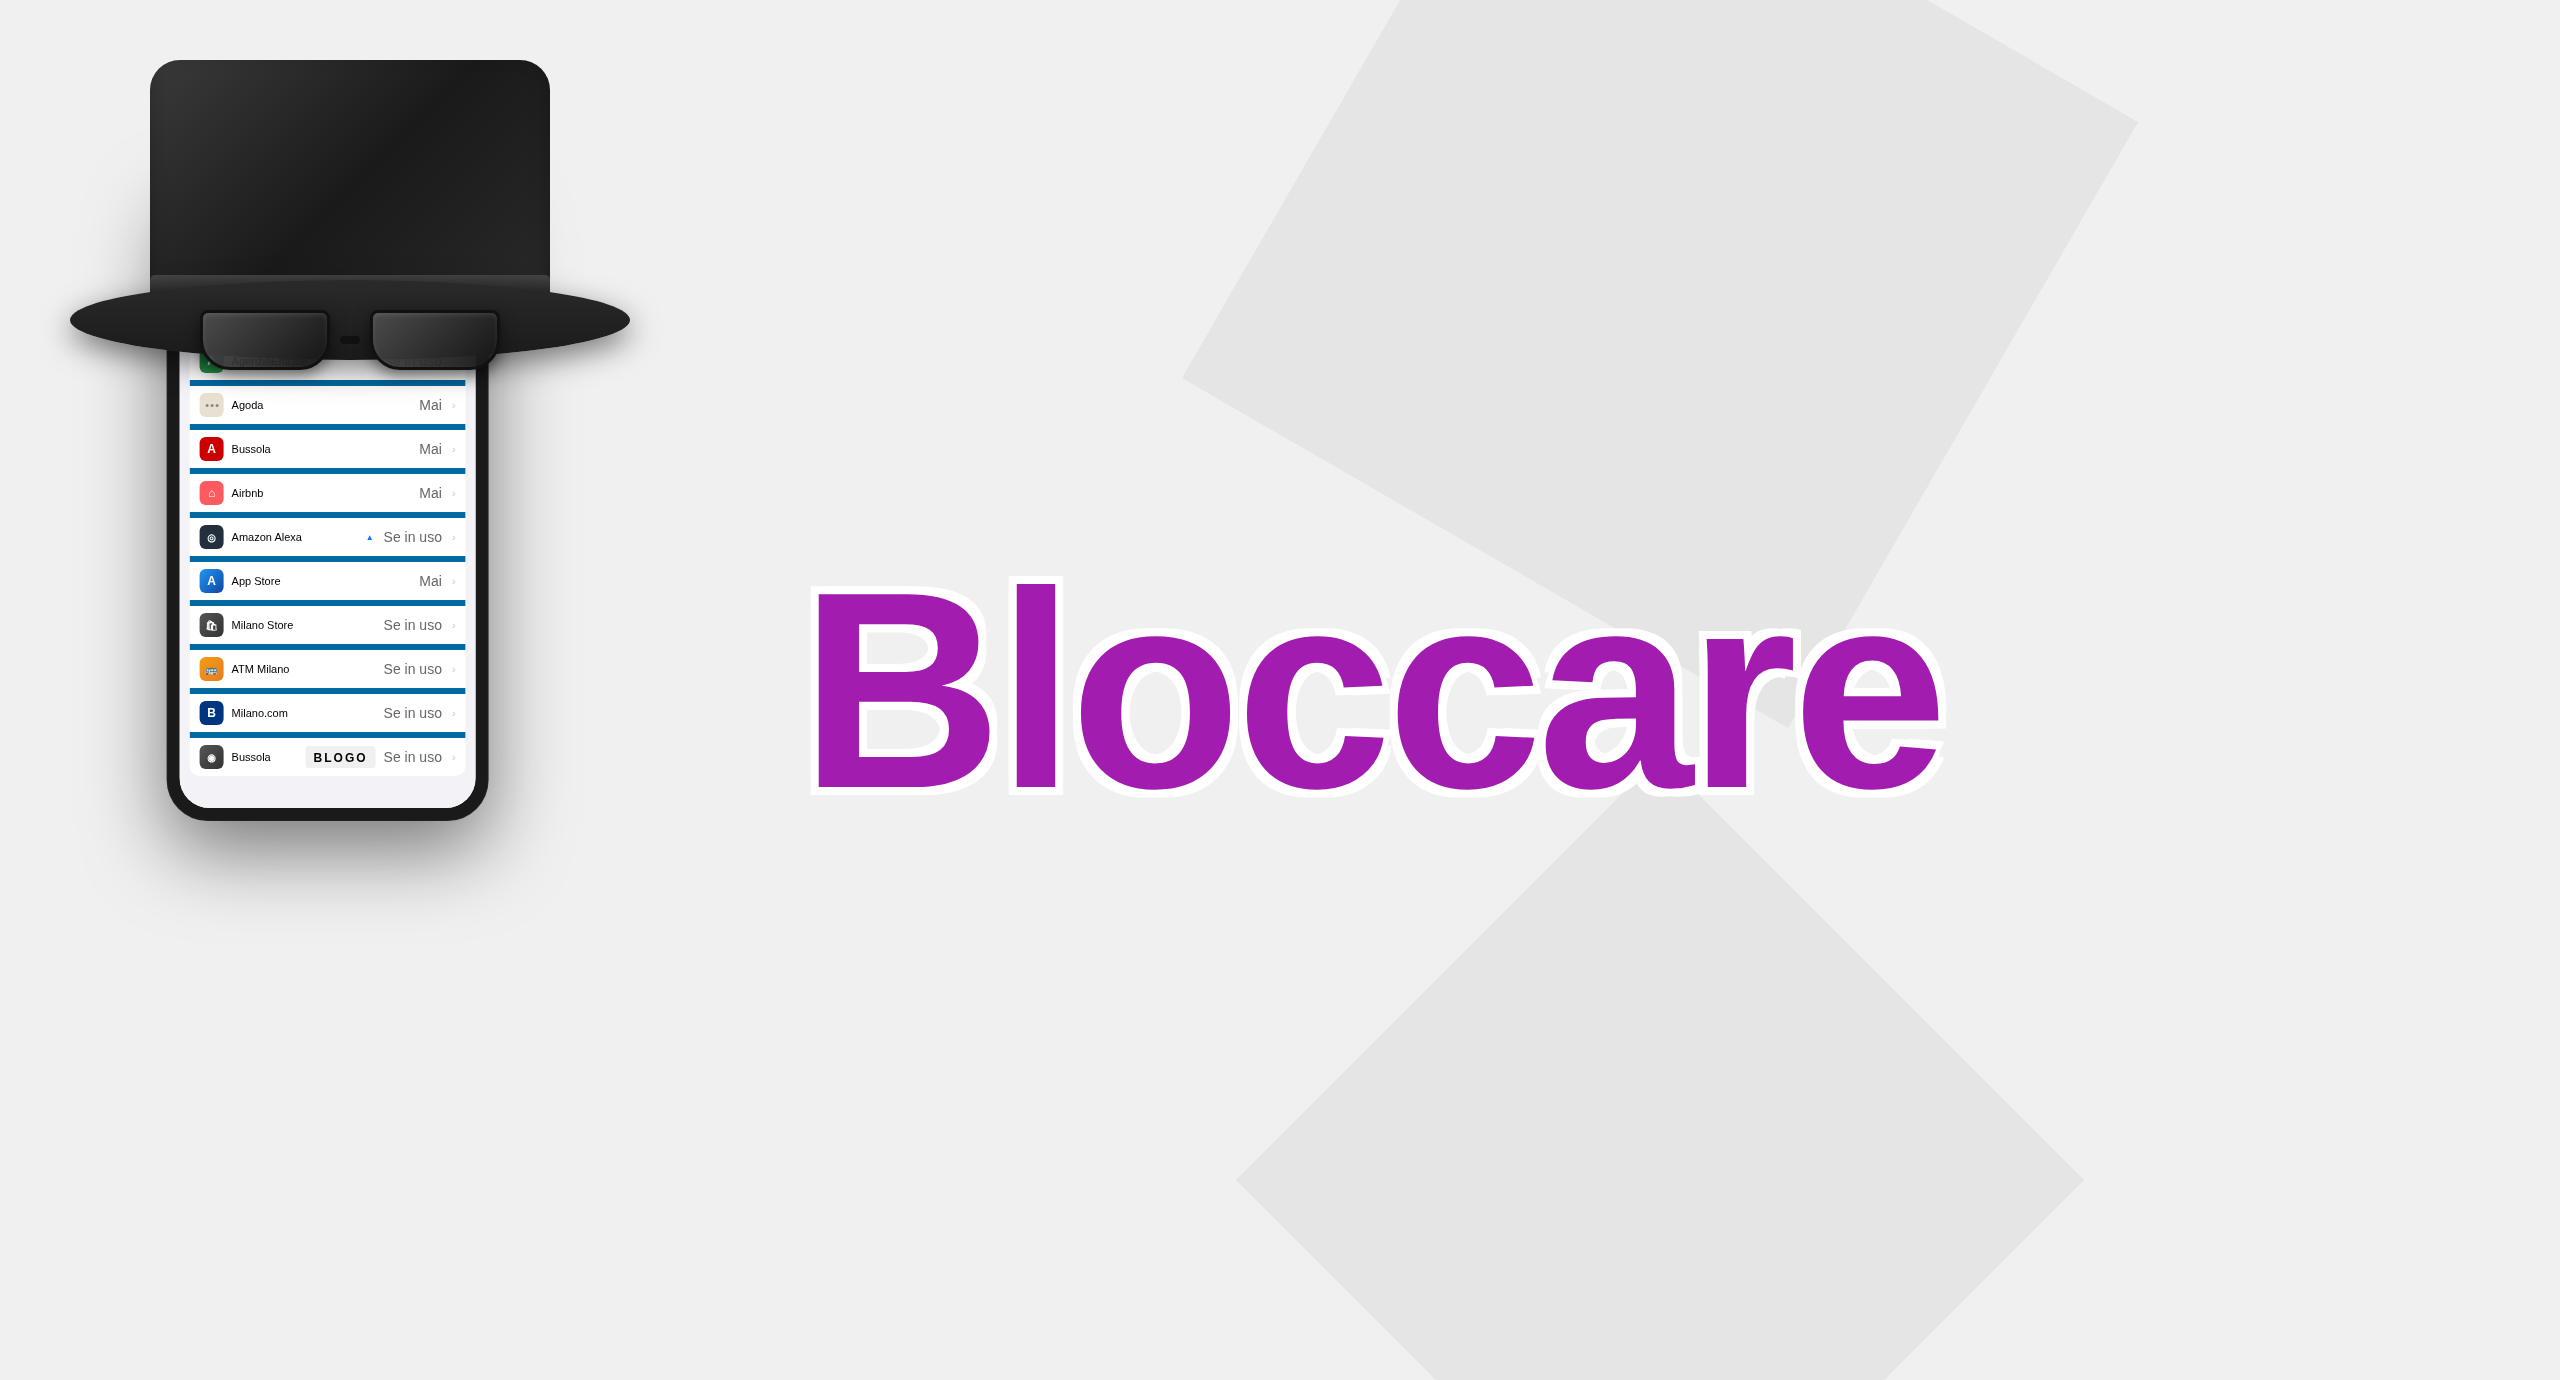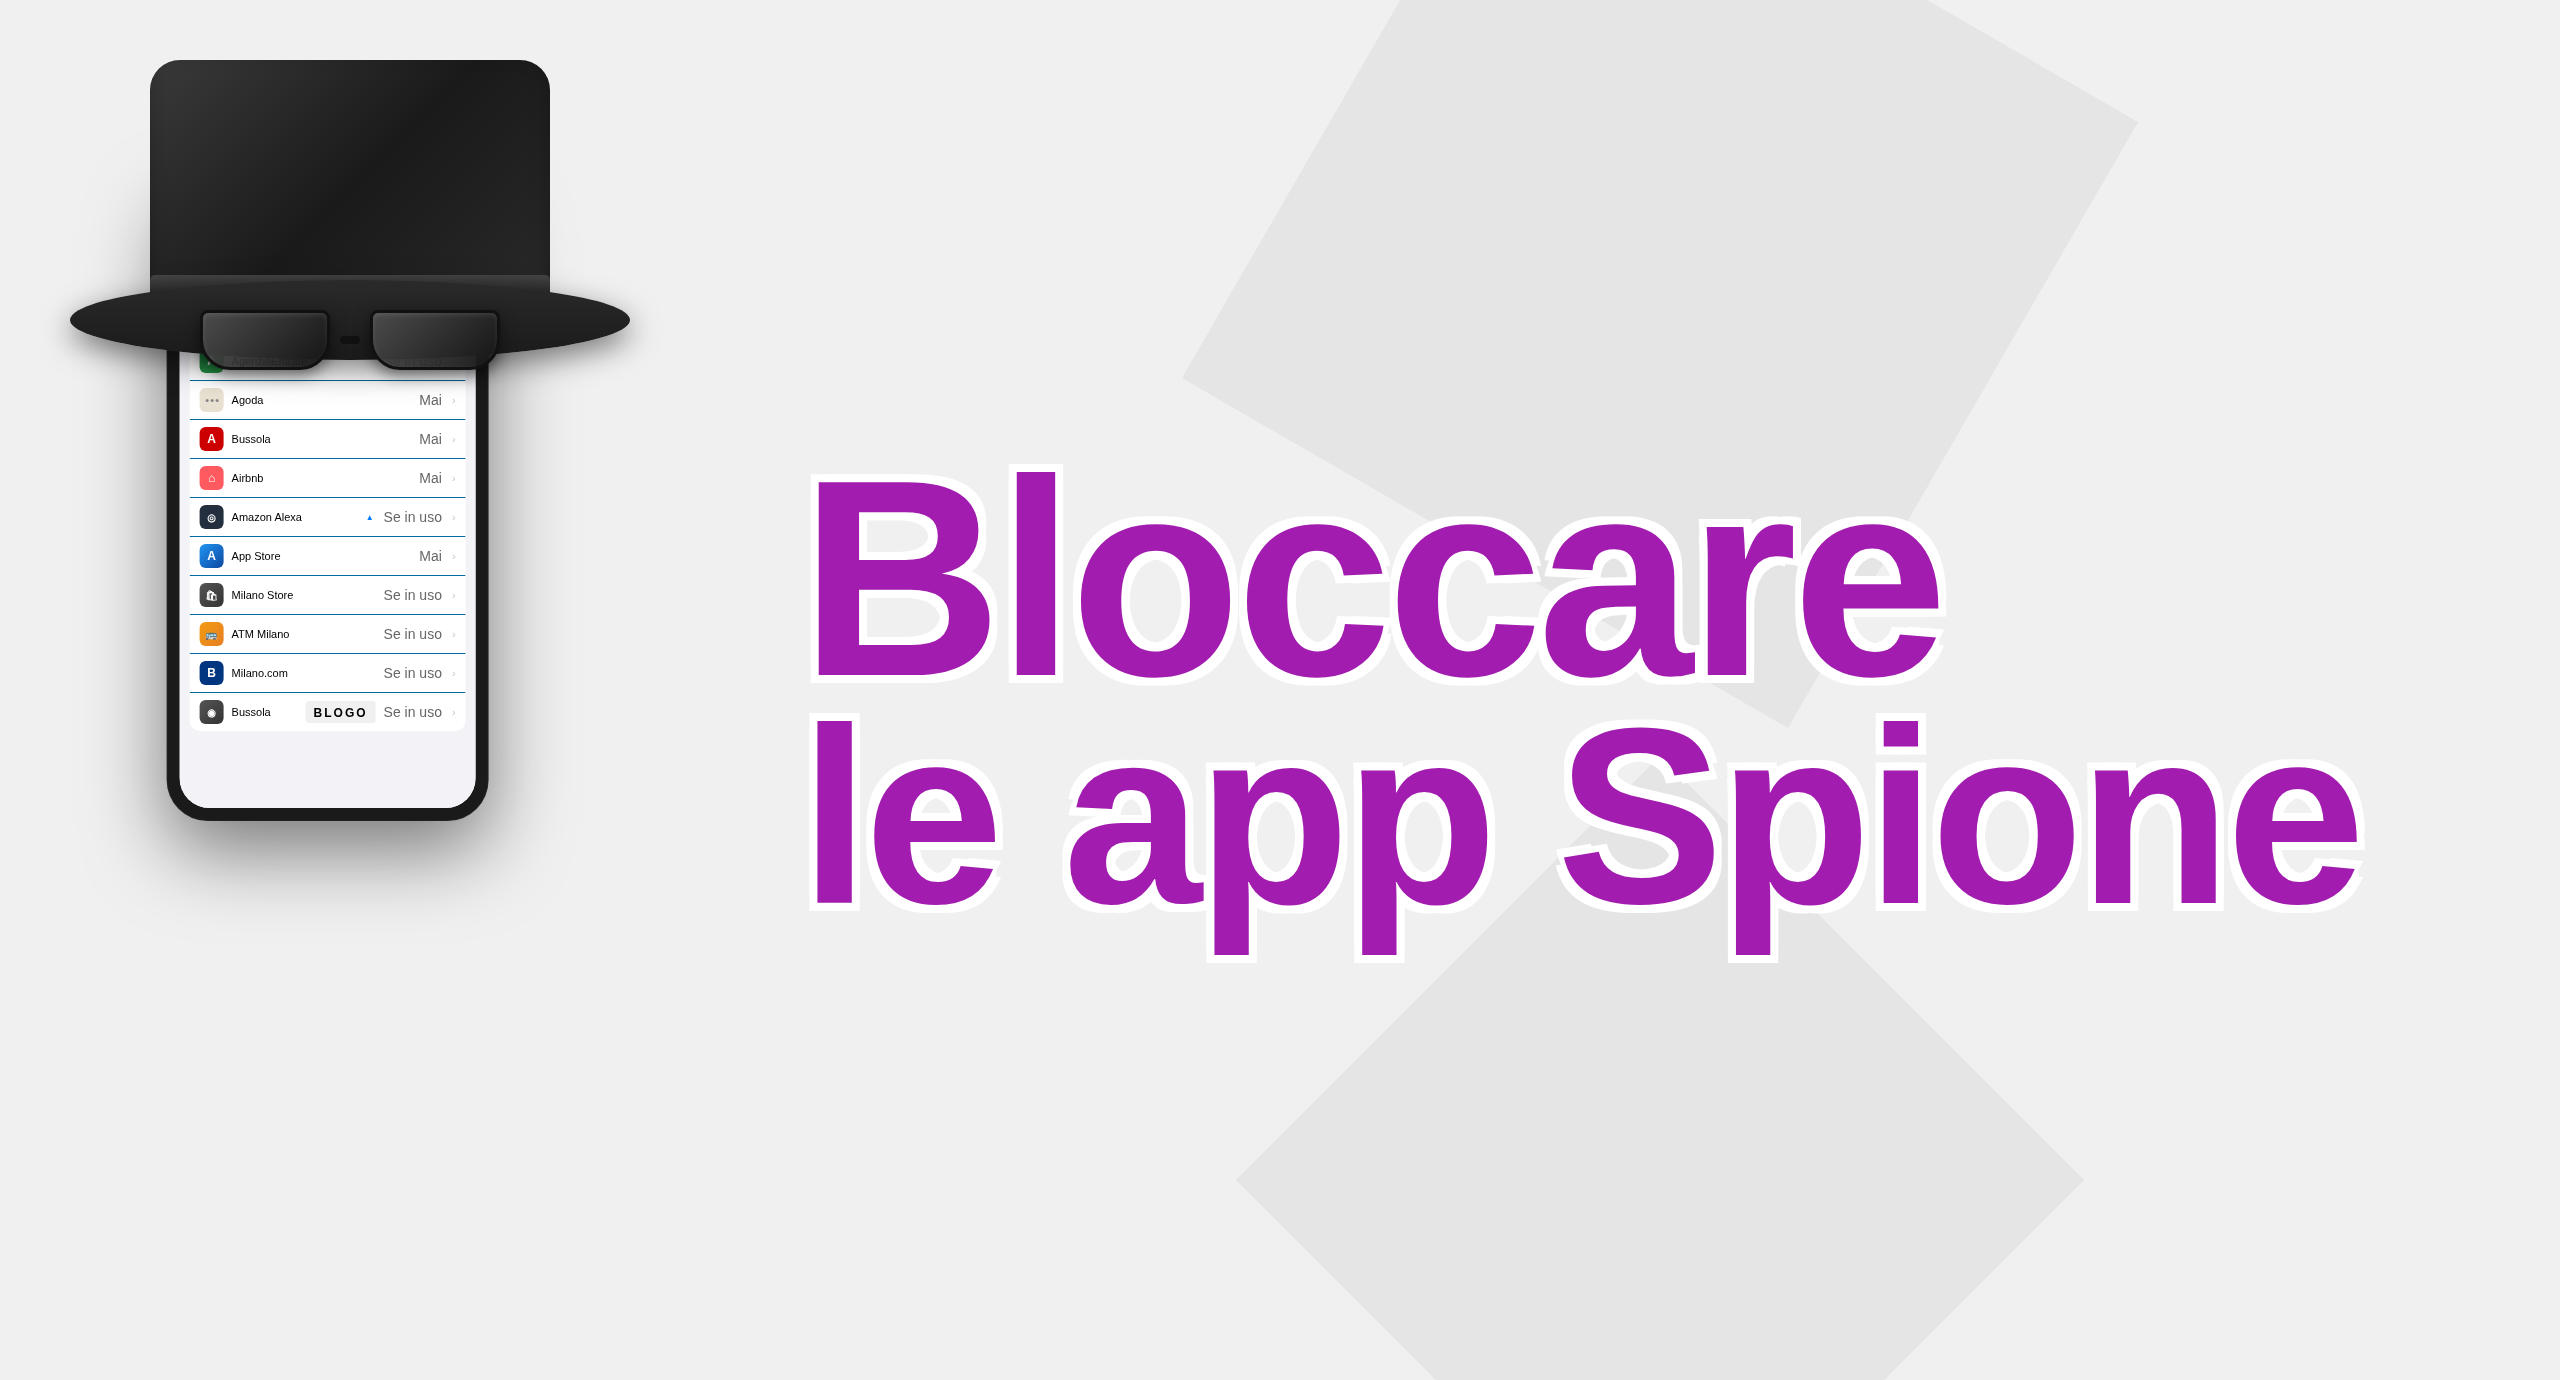--- a/index.html
+++ b/index.html
@@ -236,21 +236,21 @@
       background: #fff;
       margin: 0 10px;
       border-radius: 10px;
       overflow: hidden;
     }
 
     .app-row {
       display: flex;
       align-items: center;
       padding: 7px 10px;
-      border-bottom: 1px solid #0369a1;
+      border-bottom: 6px solid #0369a1;
       gap: 8px;
     }
 
     .app-row:last-child {
       border-bottom: none;
     }
 
     .app-icon {
       width: 24px;
       height: 24px;
@@ -498,15 +498,14 @@
       <div class="glasses-bridge"></div>
       <div class="lens"></div>
     </div>
   </div>
 
 </div>
 
 <div class="right-section">
   <div class="main-title">
     <span class="main-title-line1">Bloccare</span>
-    <span class="main-title-line2">le app Spione</span>
   </div>
 </div>
 
 </body></html>

